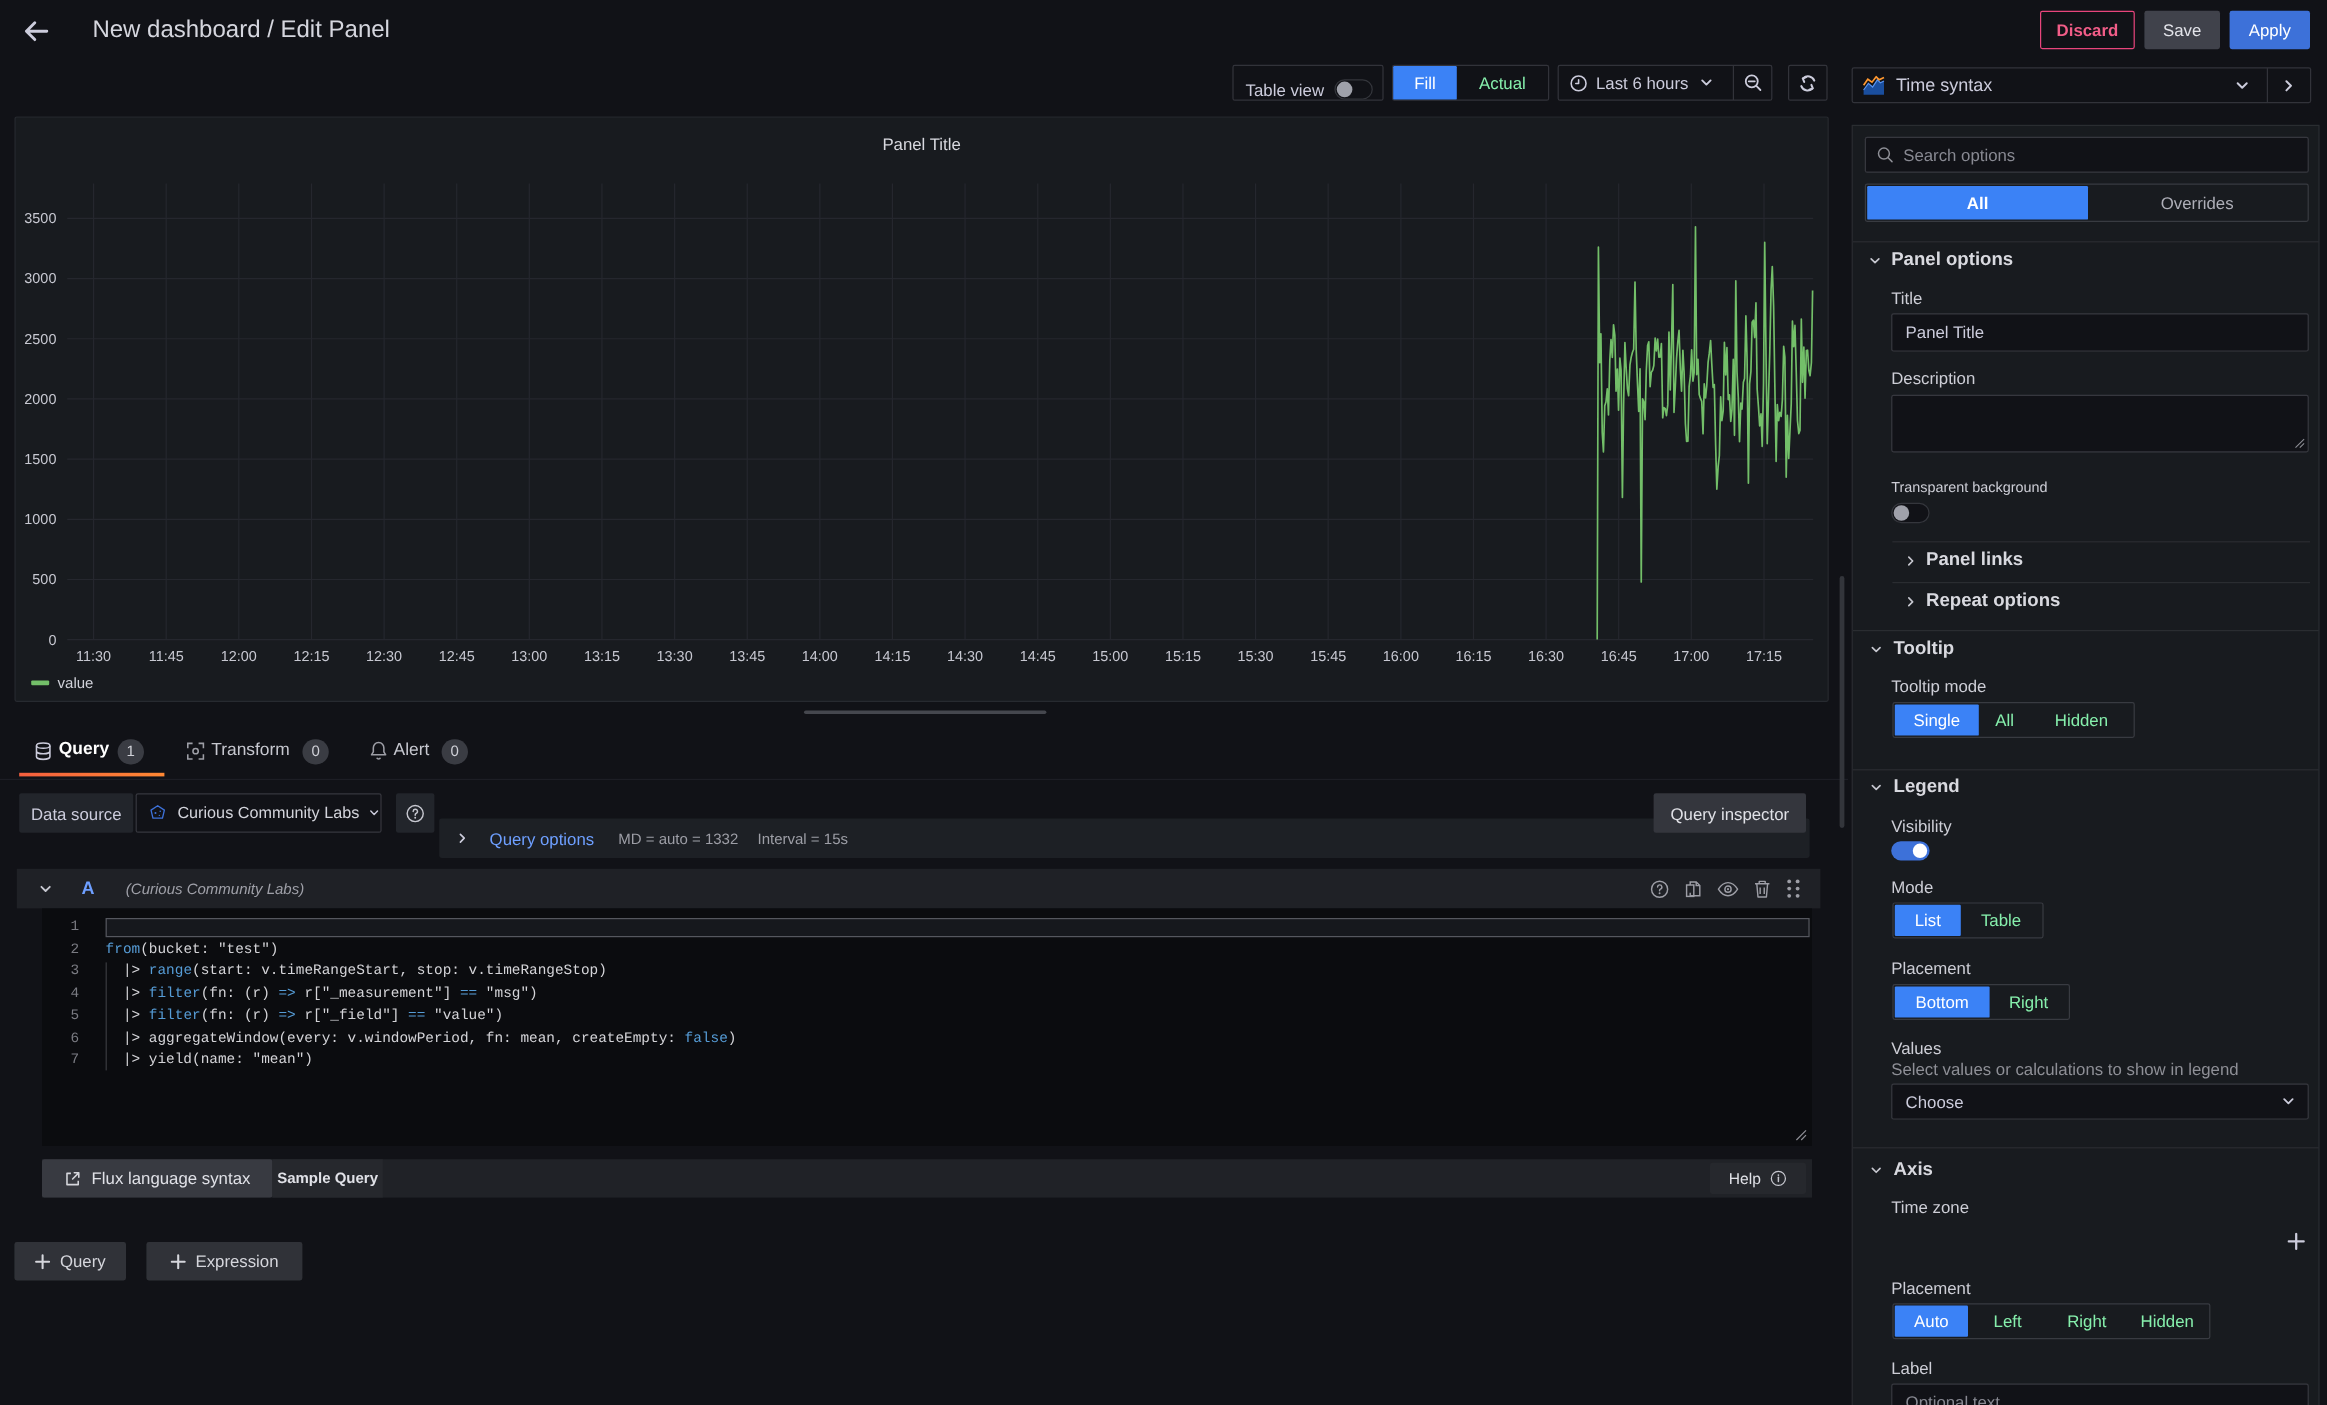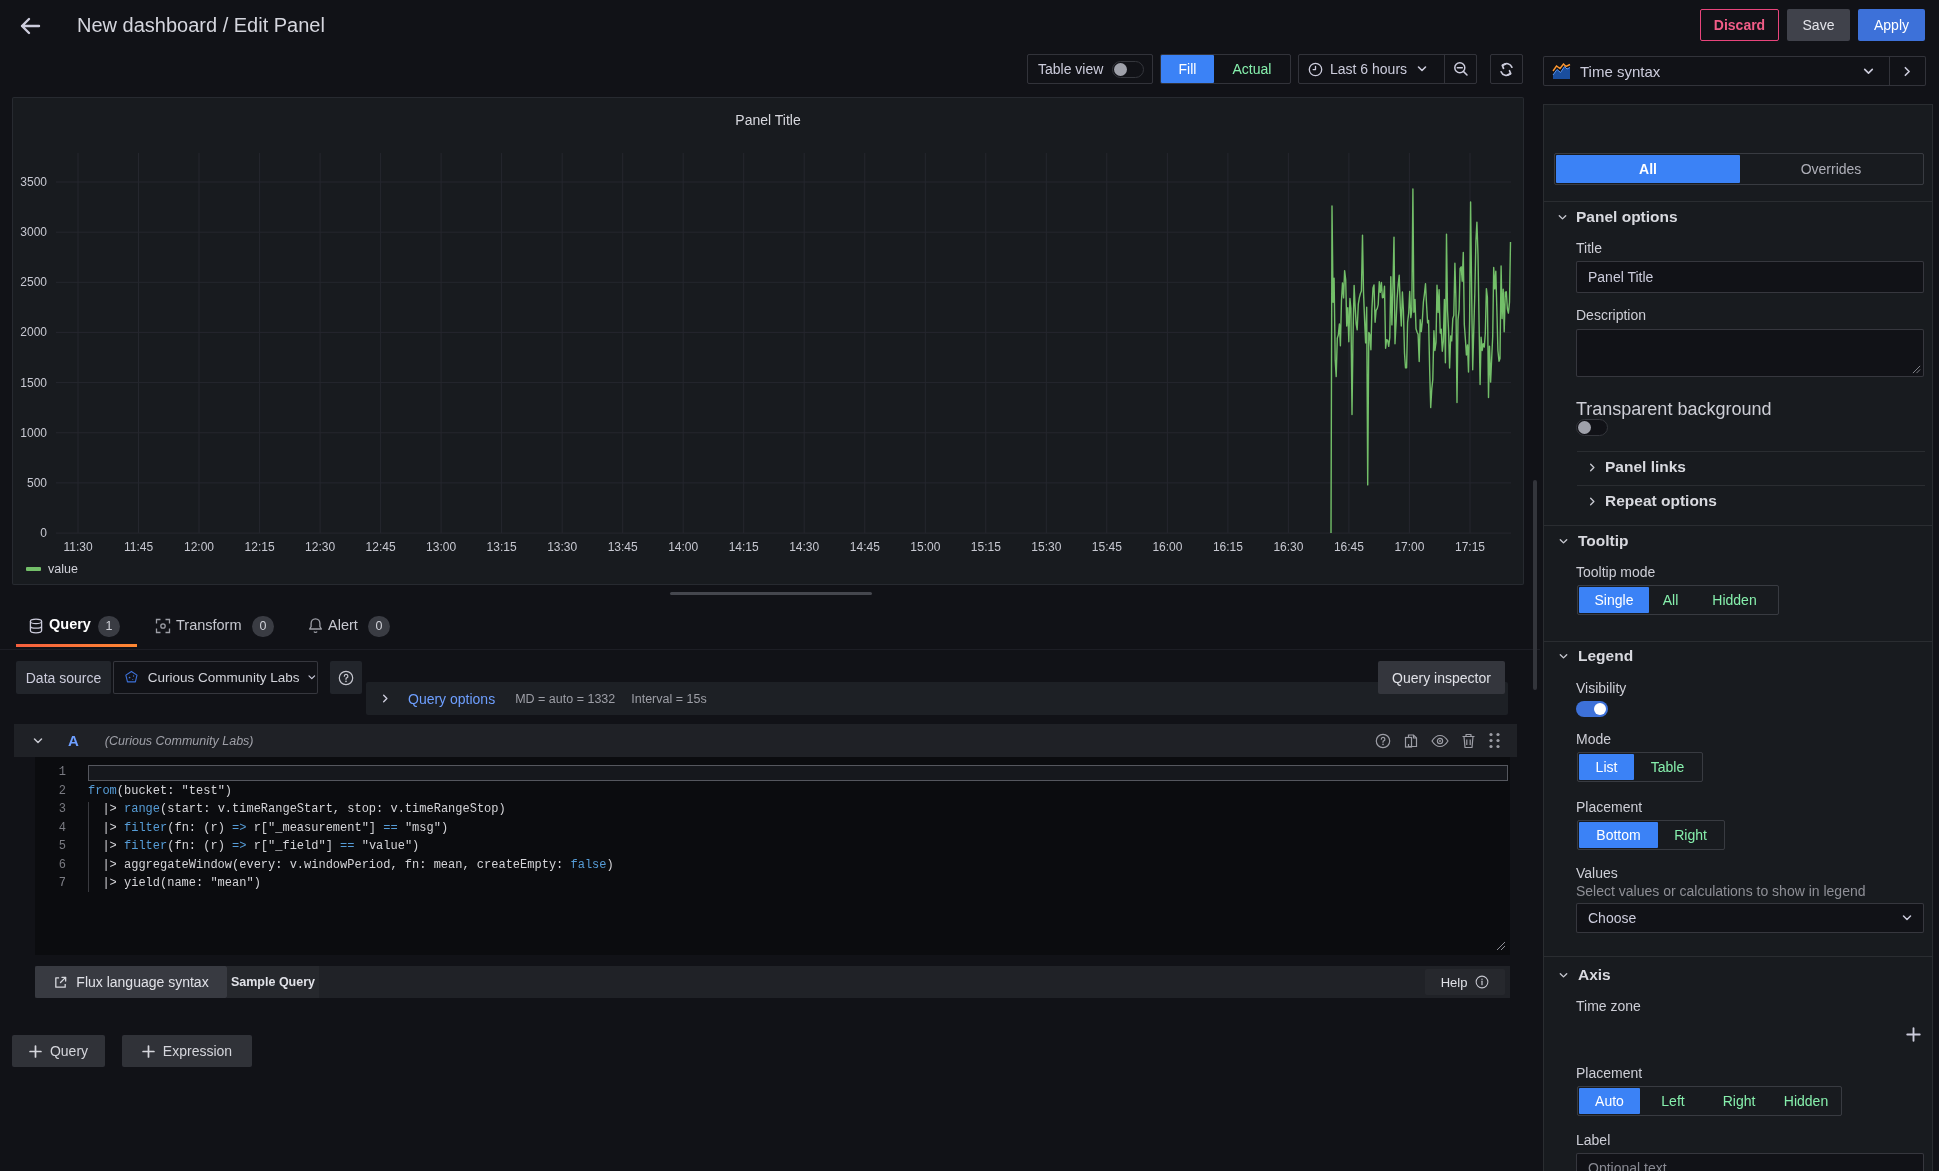--- a/index.html
+++ b/index.html
@@ -23,21 +23,21 @@
   </svg>
   <div class="abs" style="left:77px;top:14px;font-size:20px;color:#d5d6de;text-align:right;">New dashboard / Edit Panel</div>
 
   <div class="abs btn" style="left:1700px;top:9px;width:79px;height:32px;border:1px solid #e8457c;color:#f25d88;font-weight:700;">Discard</div>
   <div class="abs btn" style="left:1787px;top:9px;width:63px;height:32px;background:#40424b;color:#e3e4ea;">Save</div>
   <div class="abs btn" style="left:1858px;top:9px;width:67px;height:32px;background:#3d71d9;color:#ffffff;">Apply</div>
 </div>
 
 <div id="toolbar">
 
-  <div class="abs" style="left:1027px;top:54px;width:126px;height:30px;border:1px solid rgba(204,204,220,0.18);border-radius:2px;display:flex;align-items:center;">
+  <div class="abs" style="left:1027px;top:54px;width:126px;height:30px;border:1px solid rgba(204,204,220,0.18);border-radius:2px;display:flex;align-items:flex-end;">
     <span style="margin-left:10px;font-size:14px;color:#ccccdc;">Table view</span>
     <span style="margin-left:9px;display:inline-block;width:32px;height:17px;background:#111217;border:1px solid #34363c;border-radius:9px;position:relative;">
       <span style="position:absolute;left:1px;top:1px;width:13px;height:13px;border-radius:50%;background:#9fa1aa;"></span>
     </span>
   </div>
 
   <div class="abs" style="left:1160px;top:54px;width:131px;height:30px;border:1px solid rgba(204,204,220,0.18);border-radius:2px;display:flex;">
     <div class="seg on" style="width:53px;font-weight:500;">Fill</div>
     <div class="seg" style="flex:1;">Actual</div>
   </div>
@@ -315,20 +315,27 @@
     </svg>
     <div style="height:100%;border-left:1px solid rgba(204,204,220,0.18);width:36px;display:flex;align-items:center;justify-content:center;">
       <svg width="13" height="13" viewBox="0 0 12 12">
         <path d="M4 2.5 L7.5 6 L4 9.5" stroke="#ccccdc" stroke-width="1.5" fill="none" stroke-linecap="round" stroke-linejoin="round"></path>
       </svg>
     </div>
   </div>
 
   <div class="abs" style="left:1543px;top:104px;width:390px;height:1067px;background:#181b1f;border:1px solid rgba(204,204,220,0.10);border-bottom:none;">
     <div style="position:relative;width:100%;height:100%;overflow:hidden;">
+        <div class="abs ibox" style="left:10px;top:9px;width:370px;height:30px;display:flex;align-items:center;">
+<svg style="margin-left:9px;" width="14" height="14" viewBox="0 0 16 16">
+            <circle cx="6.8" cy="6.8" r="5.2" stroke="#8e8f96" stroke-width="1.4" fill="none"></circle>
+            <path d="M10.8 10.8 L14.5 14.5" stroke="#8e8f96" stroke-width="1.4" stroke-linecap="round"></path>
+          </svg>
+<span style="margin-left:8px;font-size:14px;color:#888992;">Search options</span>
+        </div>
 <div class="abs" style="left:10px;top:48px;width:370px;height:32px;border:1px solid rgba(204,204,220,0.18);border-radius:2px;display:flex;padding:1px;">
 <div class="seg on" style="width:184px;font-weight:700;">All</div>
 <div class="seg" style="flex:1;color:#aeafb8;">Overrides</div>
         </div>
 <div class="abs" style="left:0;top:96px;width:390px;height:1px;background:rgba(204,204,220,0.10);"></div>
 <div class="abs" style="left:13px;top:107px;">
           <svg width="11" height="11" viewBox="0 0 12 12">
             <path d="M2.5 4 L6 7.5 L9.5 4" stroke="#c6c7cf" stroke-width="1.5" fill="none" stroke-linecap="round" stroke-linejoin="round"></path>
           </svg>
         </div>
@@ -336,21 +343,21 @@
 <div class="abs" style="left:32px;top:135px;font-size:14px;font-weight:500;color:#cdced6;">Title</div>
 <div class="abs ibox" style="left:32px;top:156px;width:348px;height:32px;display:flex;align-items:center;">
           <span style="margin-left:11px;font-size:14px;color:#ccccdc;">Panel Title</span>
         </div>
 <div class="abs" style="left:32px;top:202px;font-size:14px;font-weight:500;color:#cdced6;">Description</div>
 <div class="abs ibox" style="left:32px;top:224px;width:348px;height:48px;">
           <svg class="abs" style="right:2px;bottom:2px;" width="9" height="9" viewBox="0 0 10 10">
             <path d="M9 1 L1 9 M9 5 L5 9" stroke="#8e8f96" stroke-width="1"></path>
           </svg>
         </div>
-<div class="abs" style="left:32px;top:294px;font-size:18px;font-weight:500;color:#cdced6;">Transparent background</div>
+<div class="abs" style="left:32px;top:294px;font-size:12px;font-weight:500;color:#cdced6;">Transparent background</div>
 <div class="abs" style="left:32px;top:314px;width:32px;height:17px;background:#111217;border:1px solid #34363c;border-radius:9px;">
           <span style="position:absolute;left:1px;top:1px;width:13px;height:13px;border-radius:50%;background:#9fa1aa;"></span>
         </div>
 <div class="abs" style="left:33px;top:346px;width:348px;height:1px;background:rgba(204,204,220,0.10);"></div>
 <div class="abs" style="left:43px;top:357px;">
           <svg width="11" height="11" viewBox="0 0 12 12">
             <path d="M4 2.5 L7.5 6 L4 9.5" stroke="#c6c7cf" stroke-width="1.5" fill="none" stroke-linecap="round" stroke-linejoin="round"></path>
           </svg>
         </div>
 <div class="abs" style="left:61px;top:353px;font-size:15.5px;font-weight:600;color:#d8d9df;">Panel links</div>

